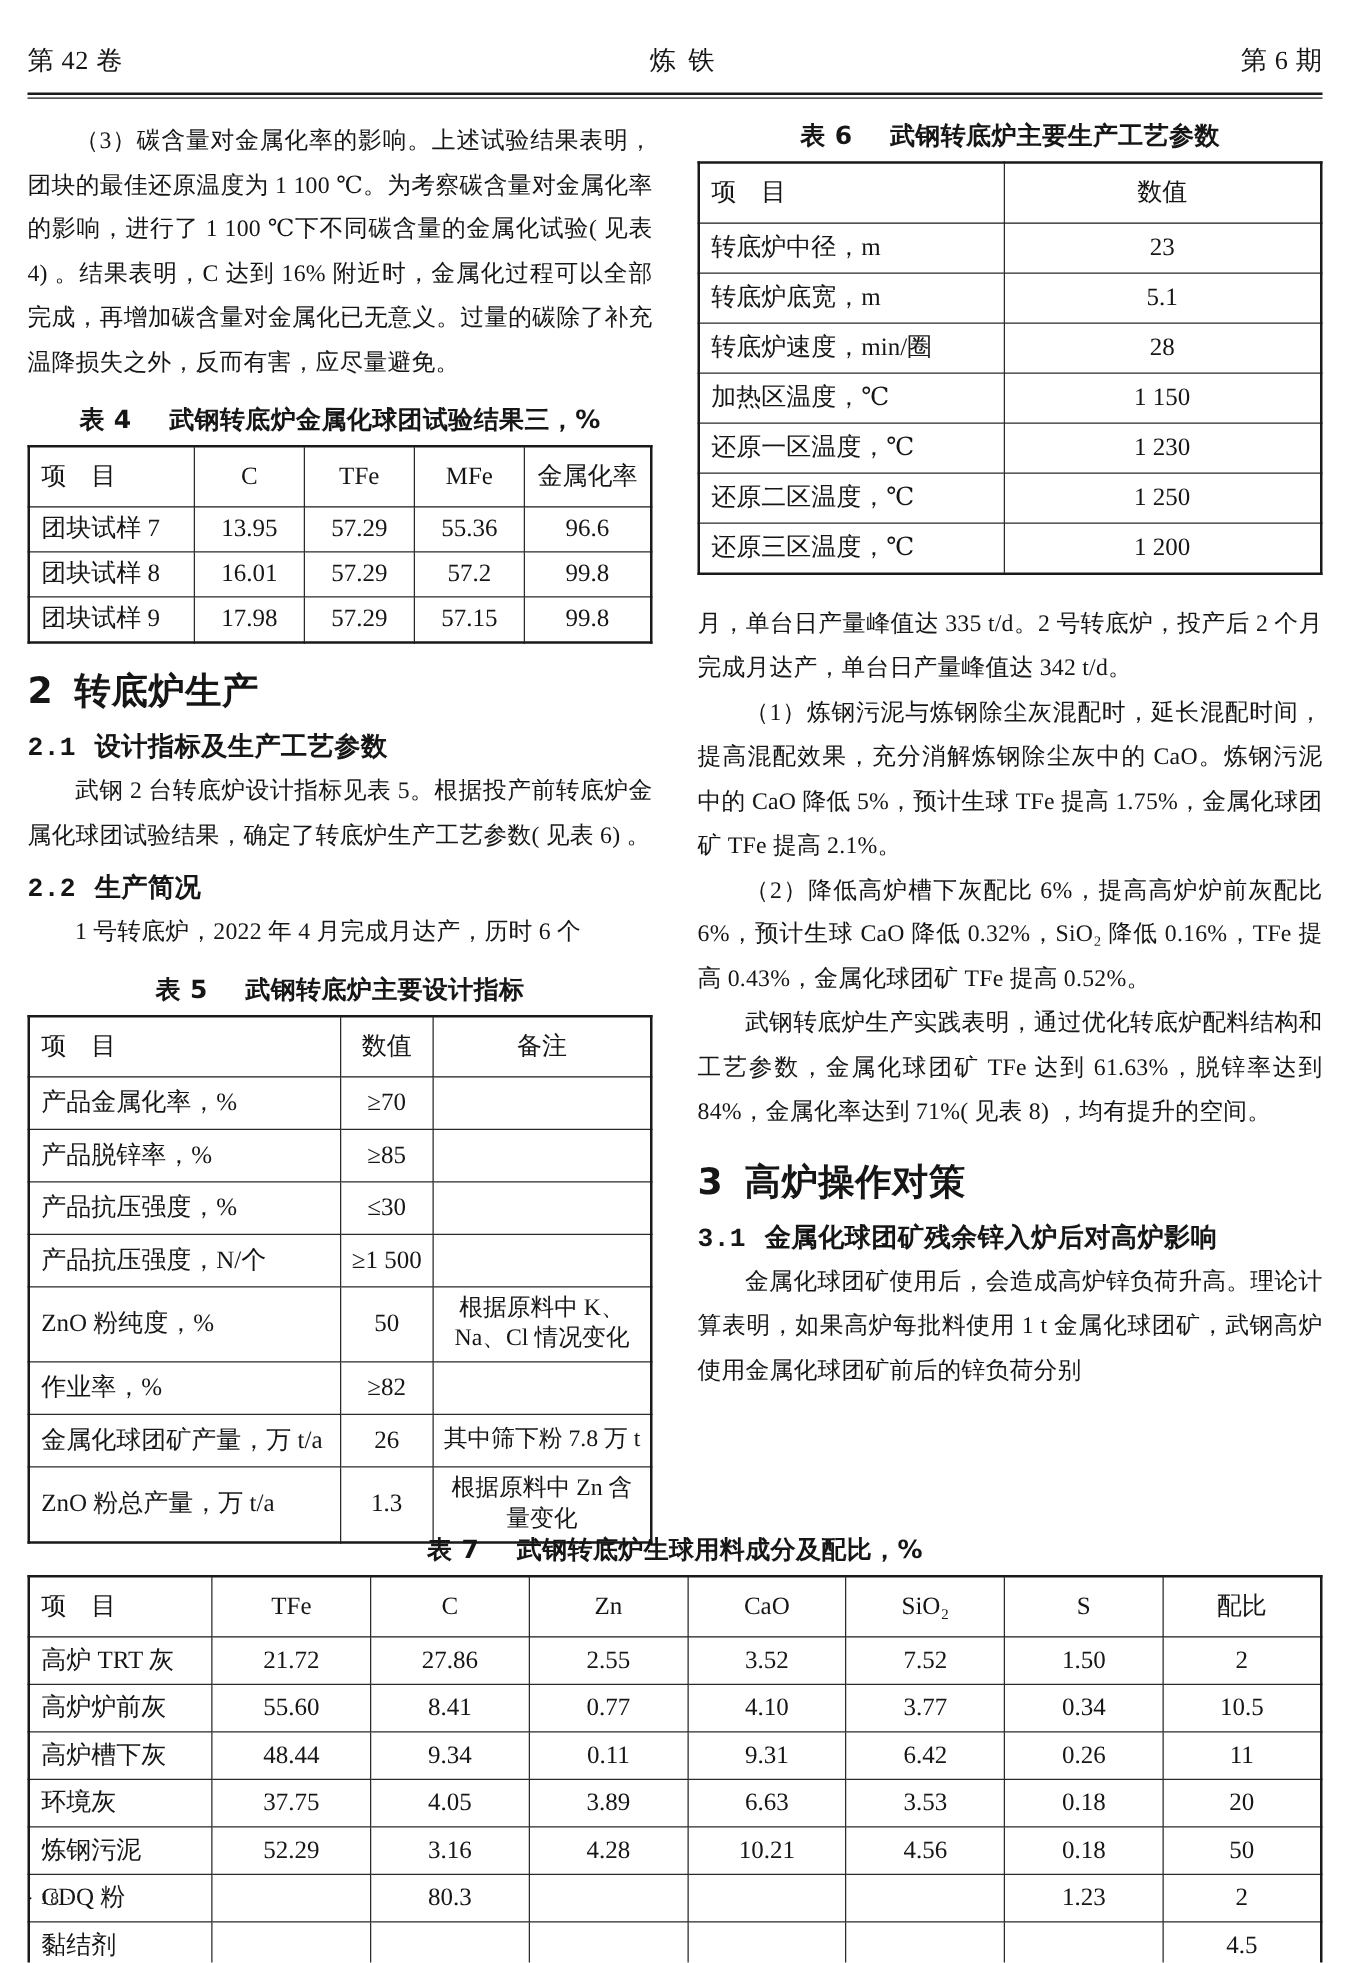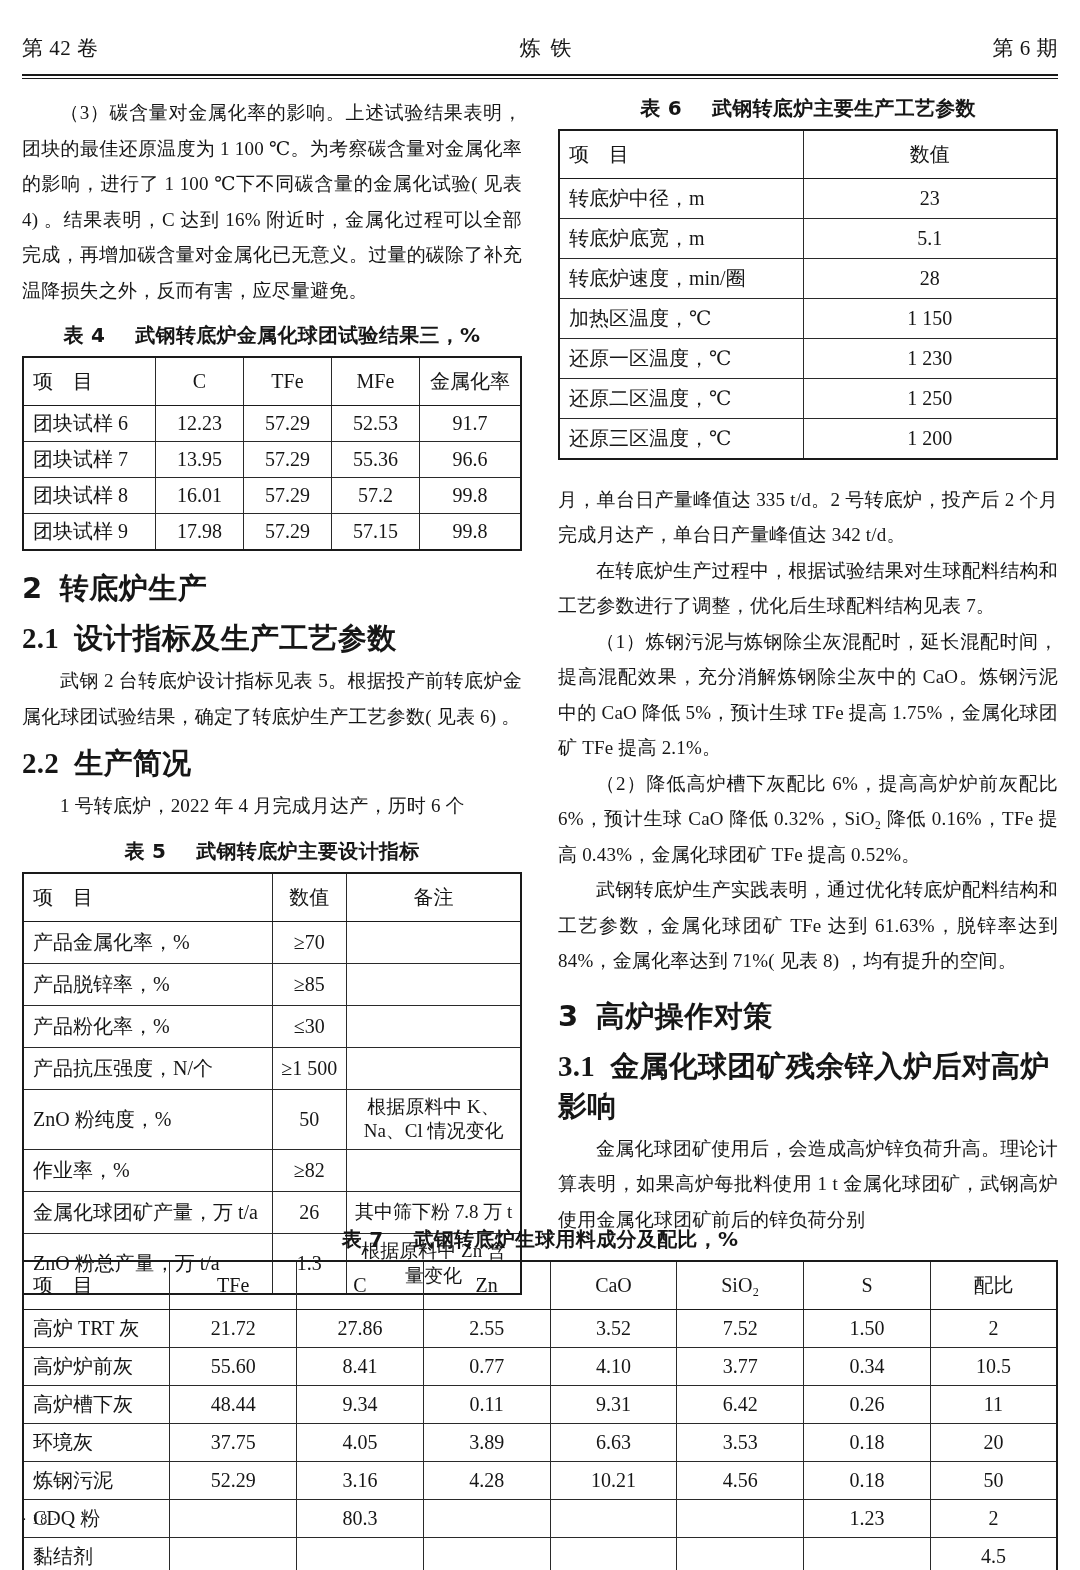--- a/index.html
+++ b/index.html
@@ -71,23 +71,23 @@
   h2.sec {
     margin: 18px 0 10px 0;
     font-size: 29px;
     font-weight: bold;
     font-family: "DejaVu Sans", "Liberation Sans", sans-serif;
     letter-spacing: 0.5px;
   }
   h2.sec .num { margin-right: 17px; }
   h3.subsec {
     margin: 10px 0 4px 0;
-    font-size: 29px;
+    font-size: 21px;
     font-weight: bold;
-    font-family: Liberation Serif, serif;
+    font-family: Liberation Mono, monospace;
     letter-spacing: 0.3px;
   }
   h3.subsec .num { margin-right: 15px; }
 
   
   .tbl-cap {
     text-align: center;
     font-size: 20px;
     font-weight: bold;
     font-family: "DejaVu Sans", "Liberation Sans", sans-serif;
@@ -184,27 +184,20 @@
       <thead>
         <tr>
           <th class="left">项　目</th>
           <th>C</th>
           <th>TFe</th>
           <th>MFe</th>
           <th>金属化率</th>
         </tr>
       </thead>
       <tbody>
-        <tr>
-          <td class="left">团块试样 6</td>
-          <td>12.23</td>
-          <td>57.29</td>
-          <td>52.53</td>
-          <td>91.7</td>
-        </tr>
         <tr>
           <td class="left">团块试样 7</td>
           <td>13.95</td>
           <td>57.29</td>
           <td>55.36</td>
           <td>96.6</td>
         </tr>
         <tr>
           <td class="left">团块试样 8</td>
           <td>16.01</td>
@@ -257,21 +250,21 @@
           <td class="left item">产品金属化率，%</td>
           <td class="val">≥70</td>
           <td class="note"></td>
         </tr>
         <tr>
           <td class="left item">产品脱锌率，%</td>
           <td class="val">≥85</td>
           <td class="note"></td>
         </tr>
         <tr>
-          <td class="left item">产品粉化率，%</td>
+          <td class="left item">产品抗压强度，%</td>
           <td class="val">≤30</td>
           <td class="note"></td>
         </tr>
         <tr>
           <td class="left item">产品抗压强度，N/个</td>
           <td class="val">≥1 500</td>
           <td class="note"></td>
         </tr>
         <tr>
           <td class="left item">ZnO 粉纯度，%</td>
@@ -340,21 +333,20 @@
           <td>1 250</td>
         </tr>
         <tr>
           <td class="left">还原三区温度，℃</td>
           <td>1 200</td>
         </tr>
       </tbody>
     </table>
 
     <p class="body cont" style="margin-top:22px">月，单台日产量峰值达 335 t/d。2 号转底炉，投产后 2 个月完成月达产，单台日产量峰值达 342 t/d。</p>
-    <p class="body">在转底炉生产过程中，根据试验结果对生球配料结构和工艺参数进行了调整，优化后生球配料结构见表 7。</p>
     <p class="body">（1）炼钢污泥与炼钢除尘灰混配时，延长混配时间，提高混配效果，充分消解炼钢除尘灰中的 CaO。炼钢污泥中的 CaO 降低 5%，预计生球 TFe 提高 1.75%，金属化球团矿 TFe 提高 2.1%。</p>
     <p class="body">（2）降低高炉槽下灰配比 6%，提高高炉炉前灰配比 6%，预计生球 CaO 降低 0.32%，SiO₂ 降低 0.16%，TFe 提高 0.43%，金属化球团矿 TFe 提高 0.52%。</p>
     <p class="body">武钢转底炉生产实践表明，通过优化转底炉配料结构和工艺参数，金属化球团矿 TFe 达到 61.63%，脱锌率达到 84%，金属化率达到 71%( 见表 8) ，均有提升的空间。</p>
 
     <h2 class="sec">
       <span class="num">3</span><span>高炉操作对策</span>
     </h2>
     <h3 class="subsec">
       <span class="num">3.1</span><span>金属化球团矿残余锌入炉后对高炉影响</span>
     </h3>

